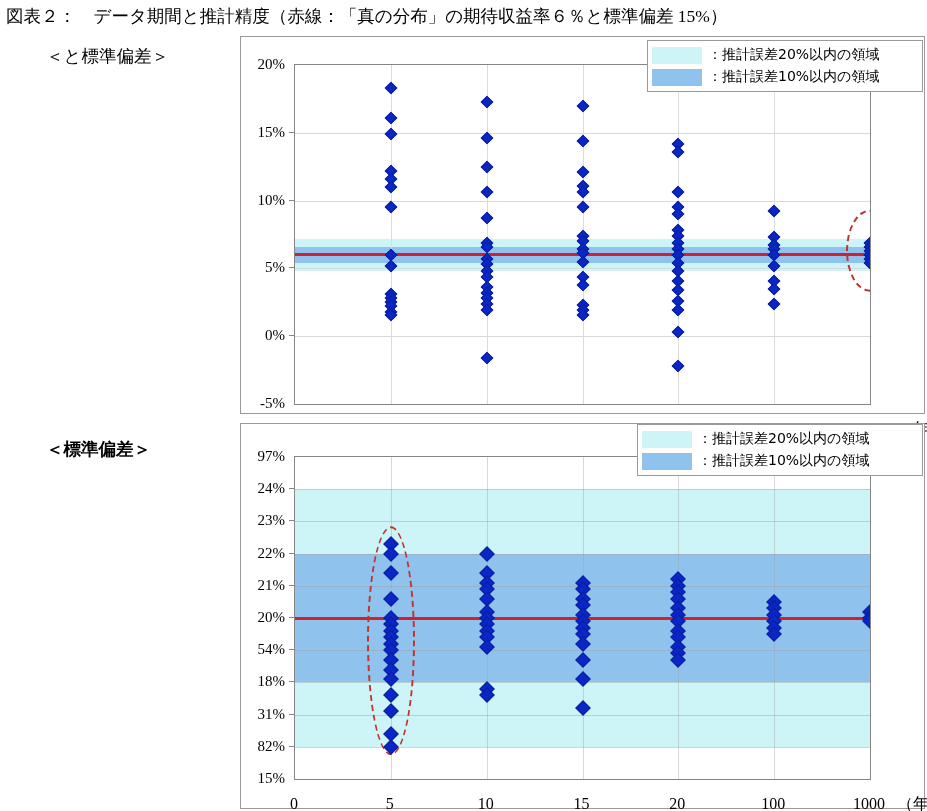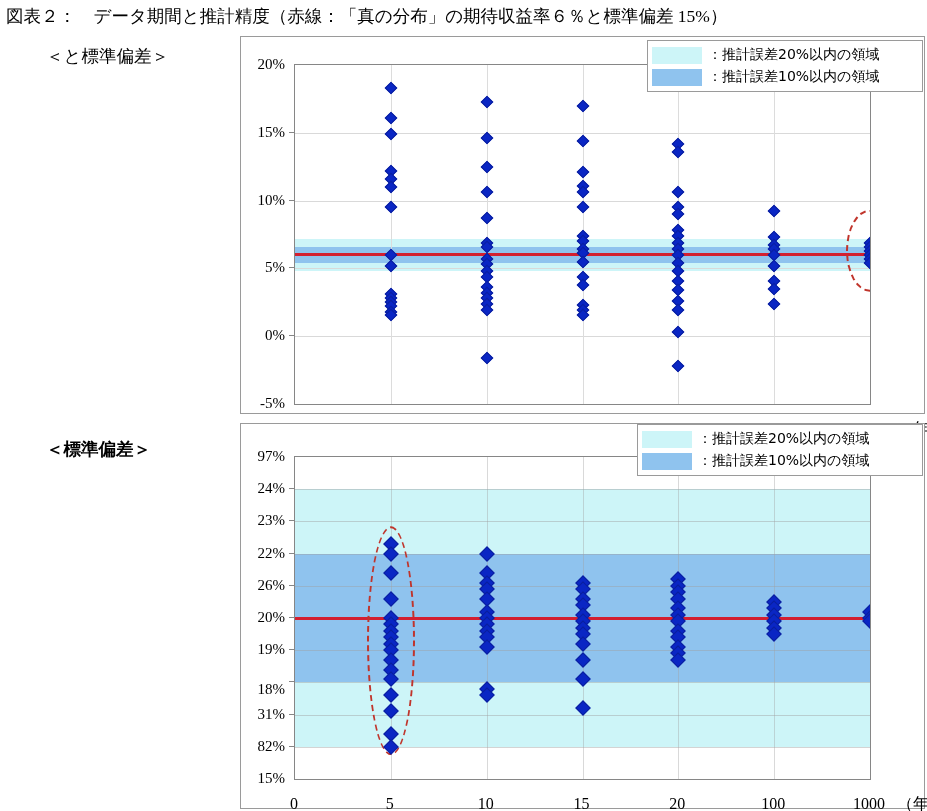--- a/index.html
+++ b/index.html
@@ -341,27 +341,27 @@
 <div class="chart-frame" id="chart-stddev">
 
   <div class="ytick-col" id="ytick-col-stddev">
       <div class="ytick" style="top: 0px;">97%</div>
       <div class="ytick" style="top: 32.2px;">24%</div>
       <div class="ytickmark" style="top: 32.2px; left: 48px;"></div>
       <div class="ytick" style="top: 64.4px;">23%</div>
       <div class="ytickmark" style="top: 64.4px; left: 48px;"></div>
       <div class="ytick" style="top: 96.6px;">22%</div>
       <div class="ytickmark" style="top: 96.6px; left: 48px;"></div>
-      <div class="ytick" style="top: 128.8px;">26%</div>
+      <div class="ytick" style="top: 128.8px;">21%</div>
       <div class="ytickmark" style="top: 128.8px; left: 48px;"></div>
       <div class="ytick" style="top: 161px;">20%</div>
       <div class="ytickmark" style="top: 161px; left: 48px;"></div>
-      <div class="ytick" style="top: 193.2px;">19%</div>
+      <div class="ytick" style="top: 193.2px;">54%</div>
       <div class="ytickmark" style="top: 193.2px; left: 48px;"></div>
-      <div class="ytick" style="top: 225.4px; margin-top: 8px;">18%</div>
+      <div class="ytick" style="top: 225.4px;">18%</div>
       <div class="ytickmark" style="top: 225.4px; left: 48px;"></div>
       <div class="ytick" style="top: 257.6px;">31%</div>
       <div class="ytickmark" style="top: 257.6px; left: 48px;"></div>
       <div class="ytick" style="top: 289.8px;">82%</div>
       <div class="ytickmark" style="top: 289.8px; left: 48px;"></div>
       <div class="ytick" style="top: 322px;">15%</div>
     </div>
 
   <div class="plot" id="plot-stddev">
       <div class="band band-20" style="background: rgb(205, 245, 248); top: 32.2px; height: 257.6px;"></div>

